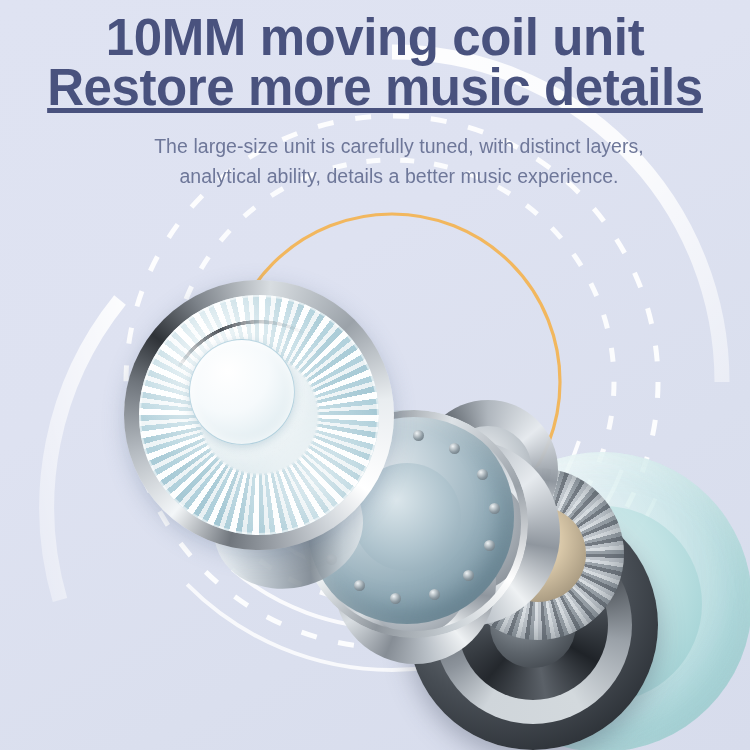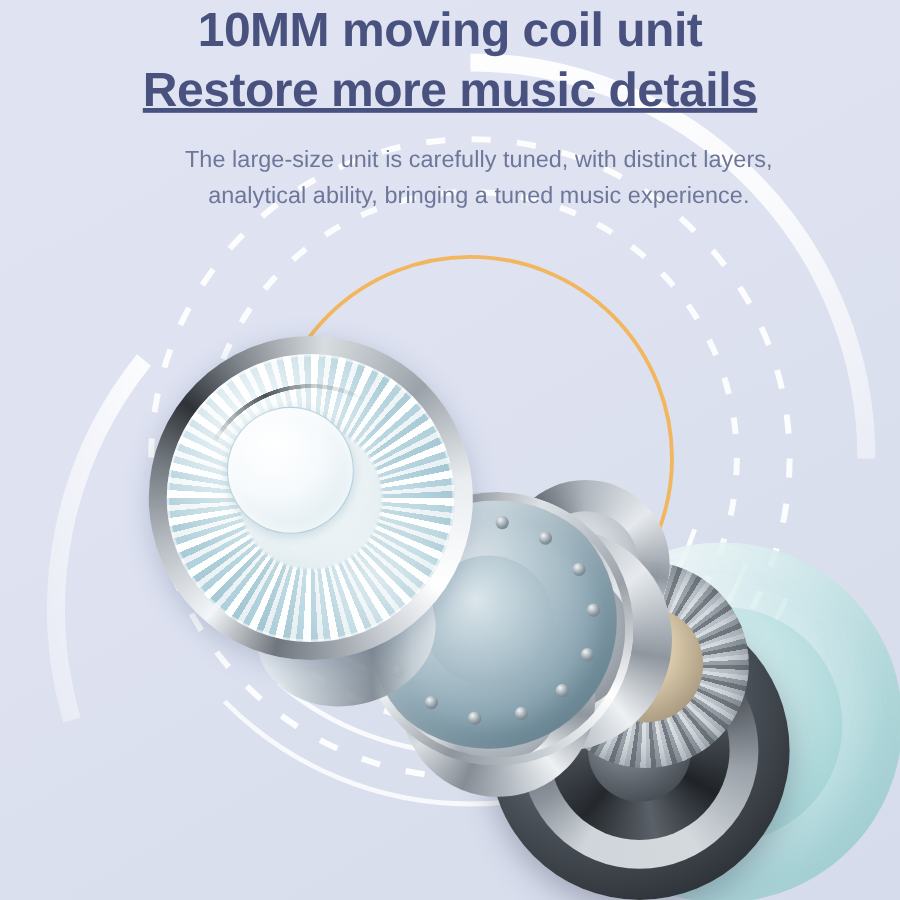--- a/index.html
+++ b/index.html
@@ -23,21 +23,22 @@
     position: absolute;
     left: 0;
     top: 0;
     width: 750px;
     z-index: 40;
     text-align: center;
     pointer-events: none;
   }
   .headline {
     margin: 0;
-    font-size: 40px;
+    padding-top: 13px;
+    font-size: 51px;
     line-height: 50px;
     font-weight: bold;
     letter-spacing: -0.4px;
     color: #49527e;
   }
   .headline .l2 { display: block; text-decoration: underline; }
   .subcopy {
     margin: 0;
     padding-top: 18px;
     font-size: 19.5px;
@@ -365,17 +366,17 @@
     <div class="part diaphragm-edge-dark"></div>
   </div>
 
   <div class="text-block">
     <h1 class="headline">
       <span class="l1">10MM moving coil unit</span>
       <span class="l2">Restore more music details</span>
     </h1>
     <p class="subcopy">
       <span>The large-size unit is carefully tuned, with distinct layers,</span>
-      <span>analytical ability, bringing a tuned music experience.</span>
+      <span>analytical ability, details a better music experience.</span>
     </p>
   </div>
 
 </div>
 
 </body></html>

